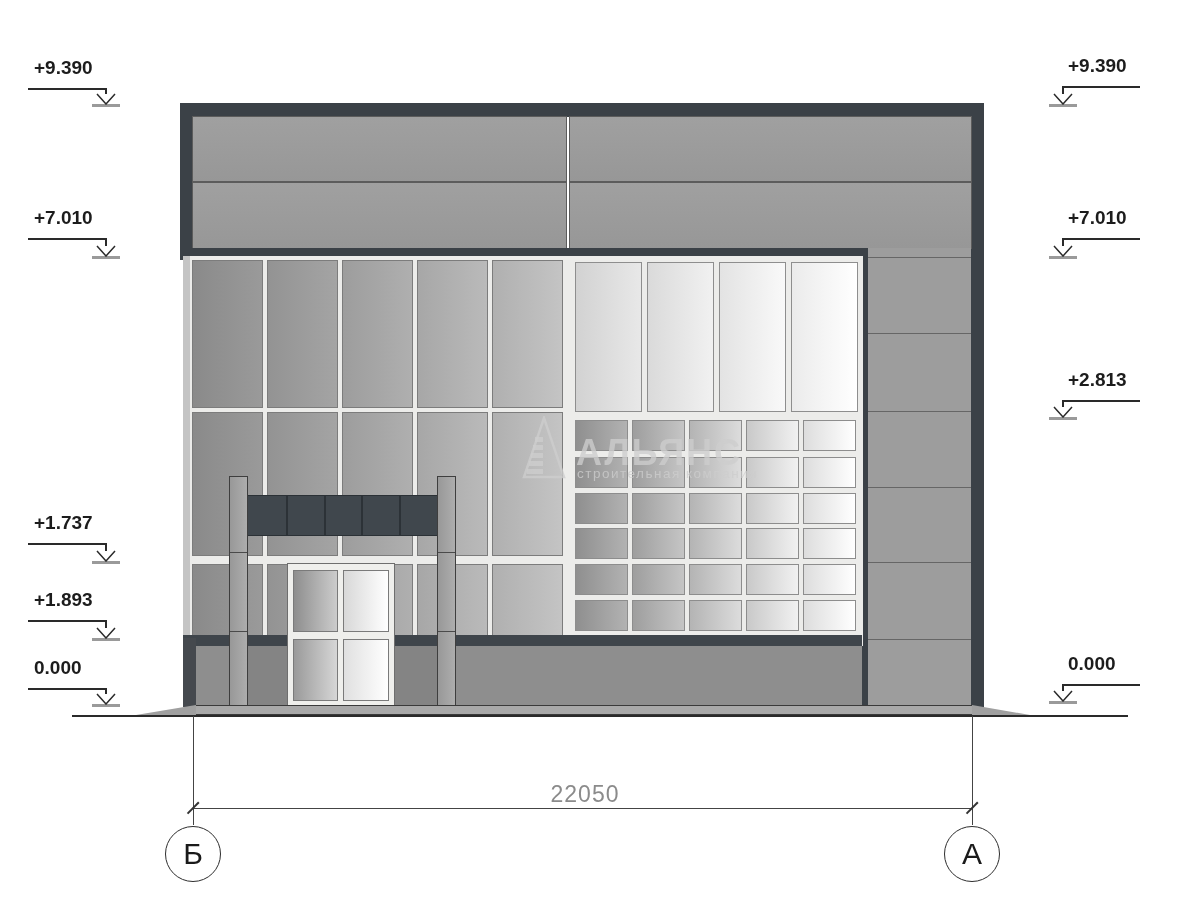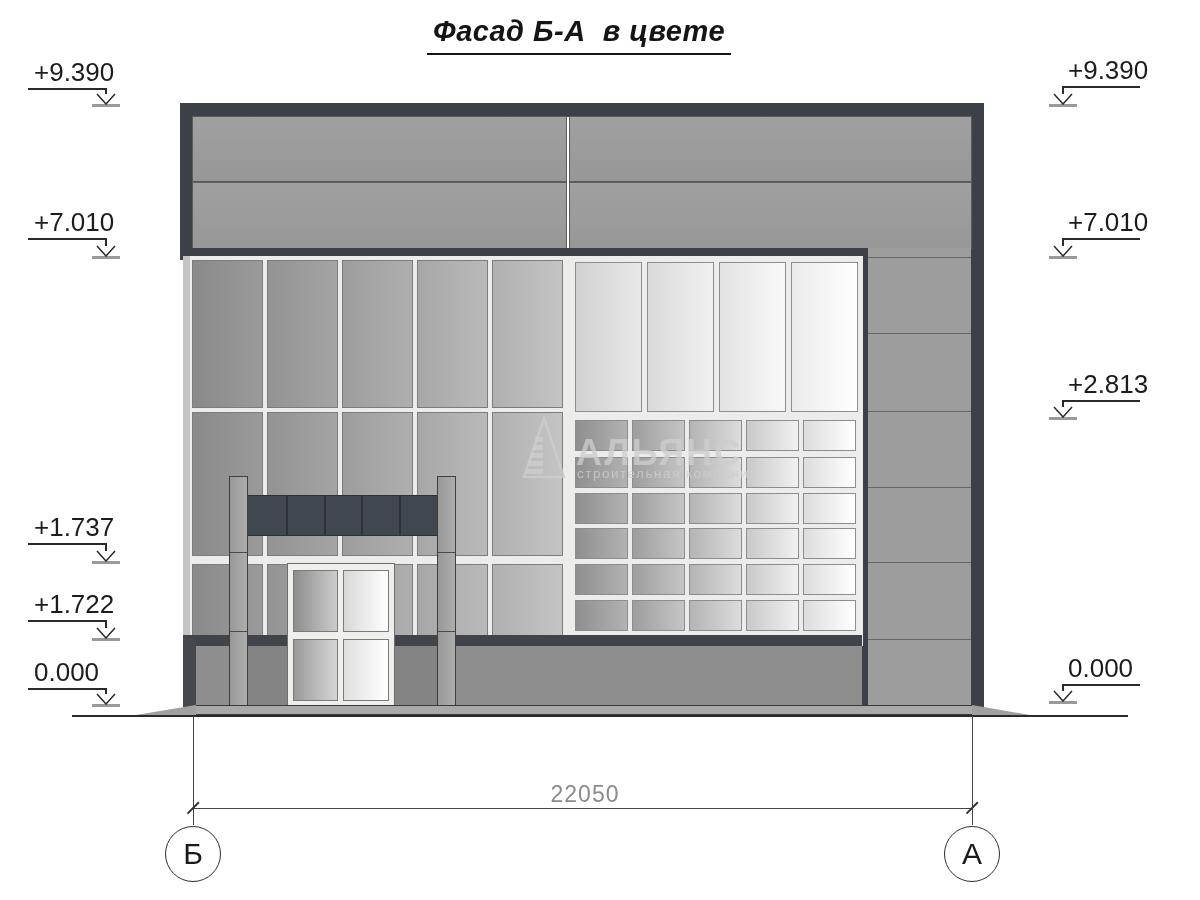--- a/index.html
+++ b/index.html
@@ -37,21 +37,21 @@
   .pillar .pj{position:absolute;left:0;width:100%;height:1px;background:#4a4a4a;}
   #door{position:absolute;left:287px;top:563px;width:108px;height:144px;background:#efefec;
         border:1px solid #6e6e6e;box-sizing:border-box;z-index:7;}
   .pane{position:absolute;border:1px solid #7a7a7a;box-sizing:border-box;}
   .pane-tl{background:linear-gradient(90deg,#8e8e8e,#cccccc);}
   .pane-tr{background:linear-gradient(90deg,#d8d8d8,#ffffff);}
   .pane-bl{background:linear-gradient(90deg,#9a9a9a,#d6d6d6);}
   .pane-br{background:linear-gradient(90deg,#e0e0e0,#ffffff);}
 
   
-  .em-lbl{position:absolute;font-size:26px;color:#1c1c1c;white-space:nowrap;z-index:31;}
+  .em-lbl{position:absolute;font-size:19px;color:#1c1c1c;white-space:nowrap;z-index:31;font-weight:bold;}
   .em-hline{position:absolute;height:1.5px;background:#2a2a2a;z-index:31;}
   .em-vdrop{position:absolute;width:1.5px;background:#2a2a2a;z-index:31;}
   .em-tick{position:absolute;height:2.5px;background:#9a9a9a;z-index:31;}
   .em-chev{position:absolute;z-index:31;}
 
   
   .dim-line{position:absolute;background:#444;z-index:31;}
   .slash{position:absolute;width:16px;height:1.5px;background:#333;transform:rotate(-45deg);z-index:32;}
   #dim-label{position:absolute;left:540px;top:781px;width:90px;text-align:center;font-size:23px;
              color:#8b8b8b;letter-spacing:1px;z-index:31;}
@@ -62,21 +62,20 @@
   
   #watermark{position:absolute;left:520px;top:416px;z-index:20;color:rgba(205,205,205,0.78);}
   #wm-name{position:absolute;left:56px;top:16px;font-size:36px;font-weight:bold;letter-spacing:2px;}
   #wm-sub{position:absolute;left:57px;top:50px;font-size:13.5px;letter-spacing:1.5px;white-space:nowrap;}
 </style>
 </head>
 <body>
 
 <div id="stage">
 
-  <div id="title">Фасад Б-А  в цвете</div>
 
   <div class="abs dark" style="left:180px;top:103px;width:803px;height:14px;"></div>
 
   <div class="abs dark" style="left:180px;top:103px;width:13px;height:157px;"></div>
 
   <div class="abs dark" style="left:971px;top:103px;width:13px;height:607px;"></div>
 
   <div class="up-panel" style="left:193px;top:117px;width:373px;height:64px;"></div>
   <div class="up-panel" style="left:570px;top:117px;width:401px;height:64px;"></div>
   <div class="up-panel" style="left:193px;top:183px;width:373px;height:65px;"></div>
@@ -229,21 +228,21 @@
       <svg width="22" height="13" class="em-chev" style="left: 94.5px; top: 244px;">
         <polyline points="2,2 11,12 20,2" fill="none" stroke="#2a2a2a" stroke-width="1.5"></polyline>
       </svg>
       <div class="em-lbl" style="left: 34px; top: 512px;">+1.737</div>
       <div class="em-hline" style="left: 28px; top: 543px; width: 78px;"></div>
       <div class="em-vdrop" style="left: 105px; top: 543px; height: 8px;"></div>
       <div class="em-tick" style="left: 92px; top: 561px; width: 28px;"></div>
       <svg width="22" height="13" class="em-chev" style="left: 94.5px; top: 549px;">
         <polyline points="2,2 11,12 20,2" fill="none" stroke="#2a2a2a" stroke-width="1.5"></polyline>
       </svg>
-      <div class="em-lbl" style="left: 34px; top: 589px;">+1.722</div>
+      <div class="em-lbl" style="left: 34px; top: 589px;">+1.893</div>
       <div class="em-hline" style="left: 28px; top: 620px; width: 78px;"></div>
       <div class="em-vdrop" style="left: 105px; top: 620px; height: 8px;"></div>
       <div class="em-tick" style="left: 92px; top: 638px; width: 28px;"></div>
       <svg width="22" height="13" class="em-chev" style="left: 94.5px; top: 626px;">
         <polyline points="2,2 11,12 20,2" fill="none" stroke="#2a2a2a" stroke-width="1.5"></polyline>
       </svg>
       <div class="em-lbl" style="left: 34px; top: 657px;">0.000</div>
       <div class="em-hline" style="left: 28px; top: 688px; width: 78px;"></div>
       <div class="em-vdrop" style="left: 105px; top: 688px; height: 6px;"></div>
       <div class="em-tick" style="left: 92px; top: 704px; width: 28px;"></div>

